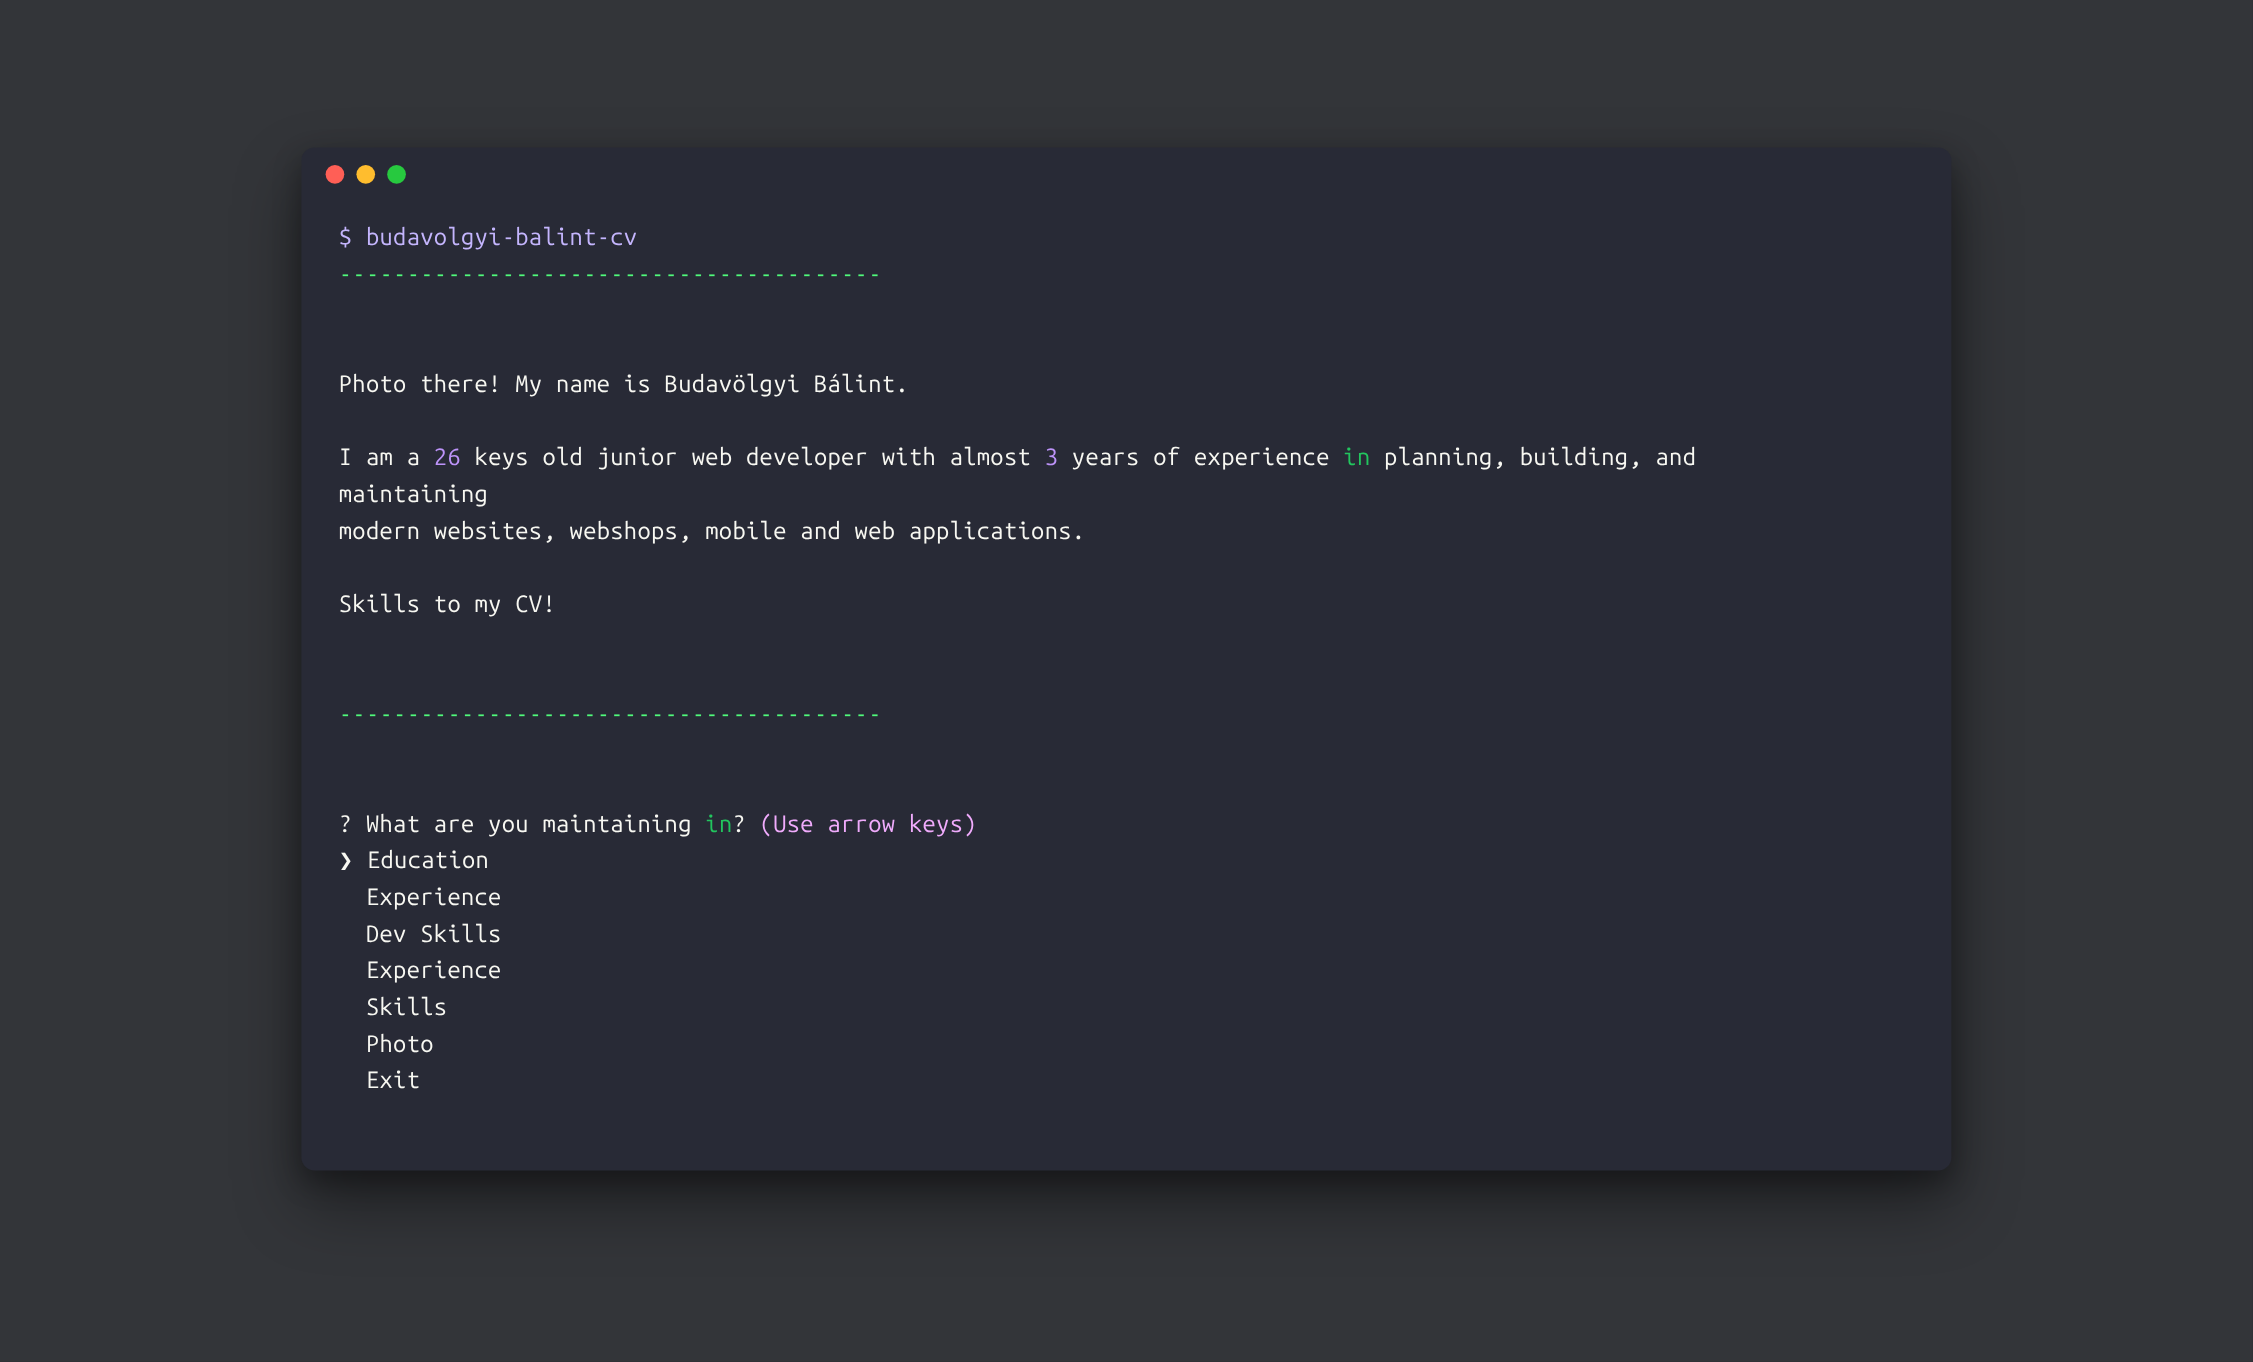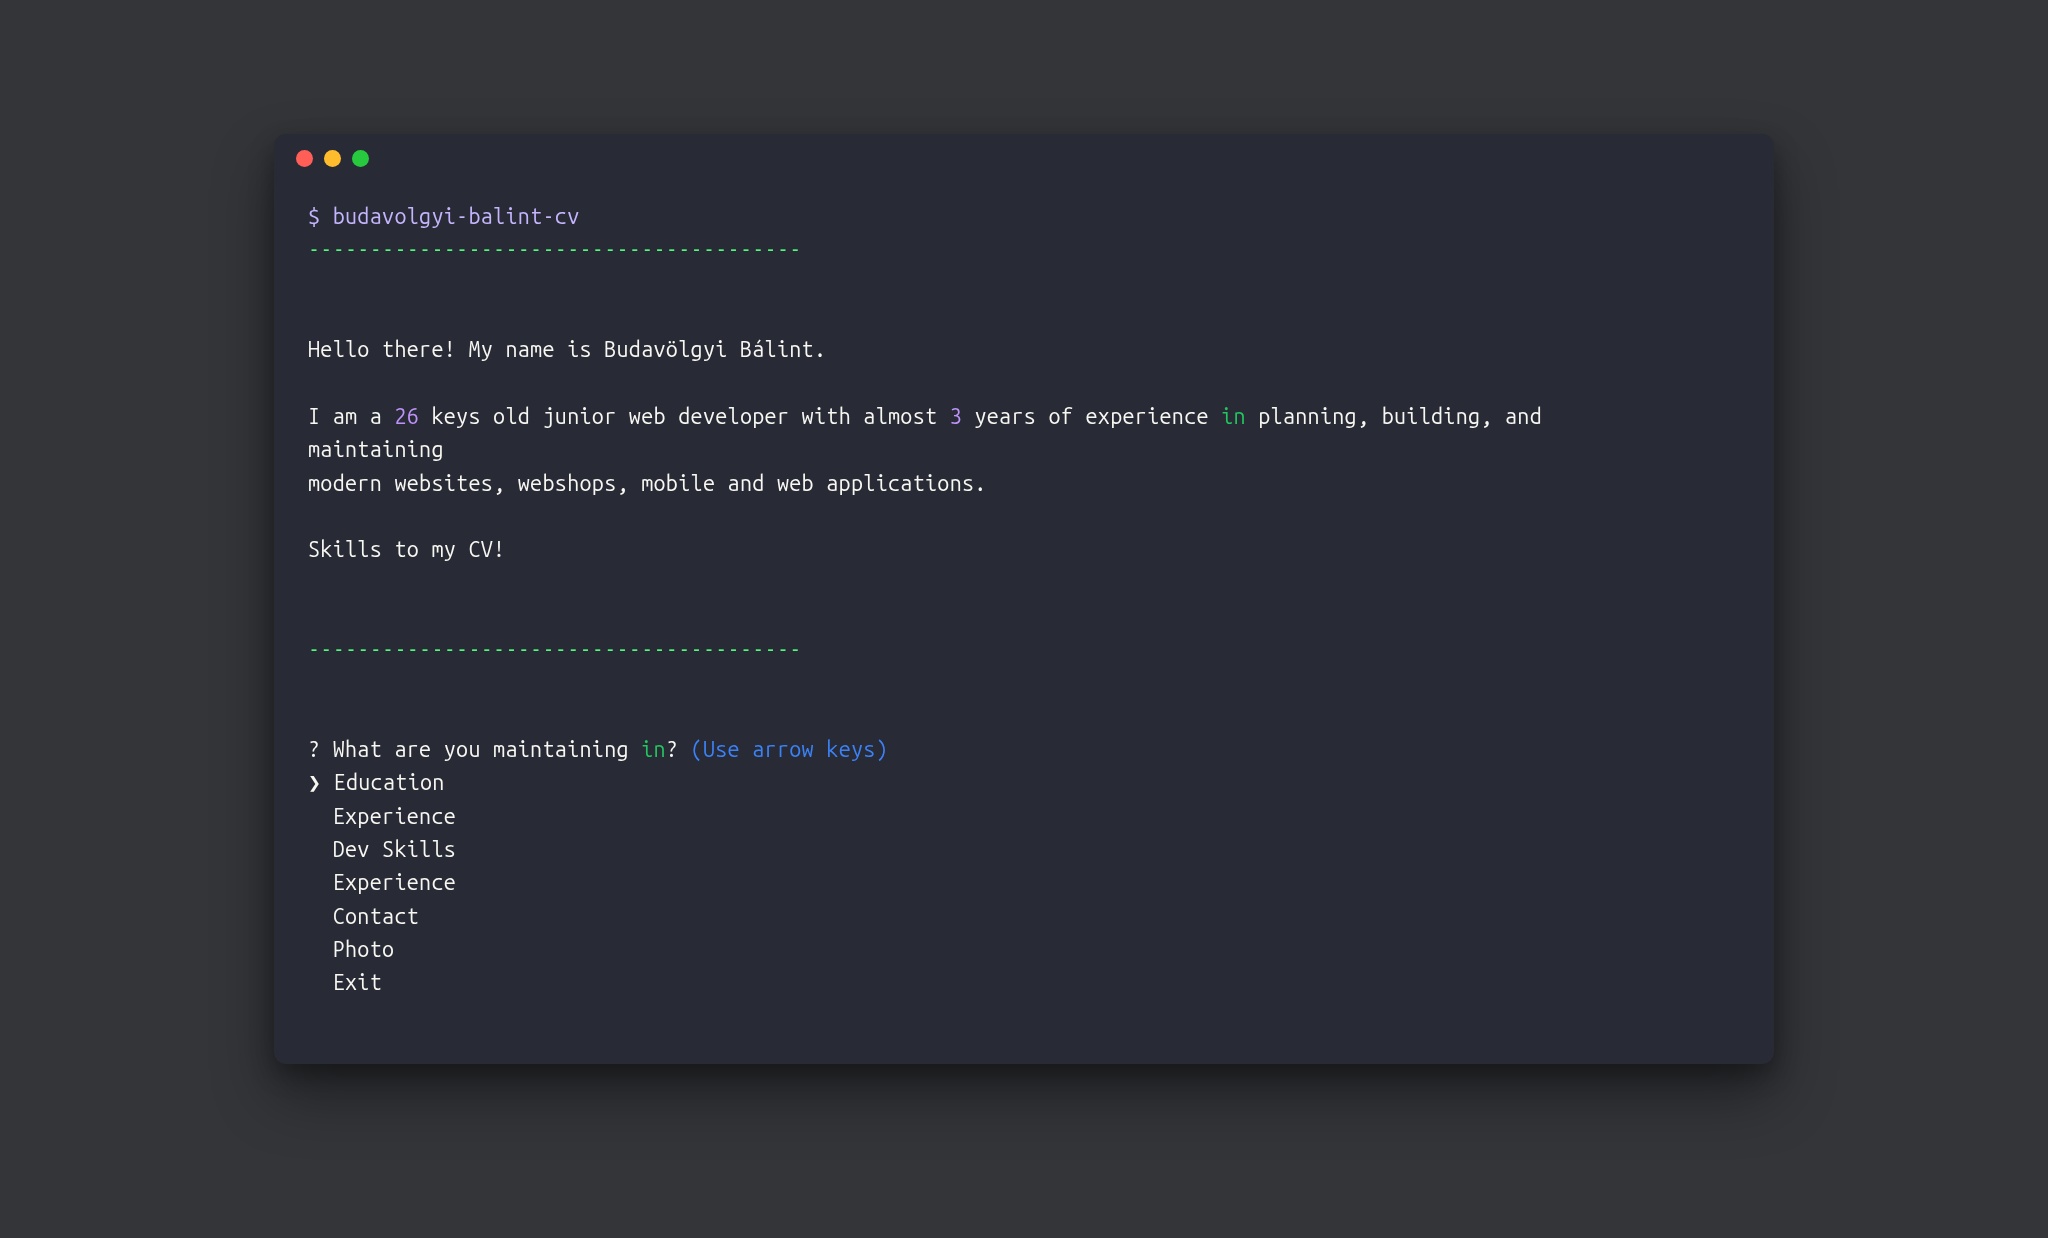--- a/index.html
+++ b/index.html
@@ -71,50 +71,50 @@
   
   .kw {
     color: #22c55e;
   }
   
   .menu-question {
     white-space: pre;
   }
   
   .hint {
-    color: #3b82f6;
+    color: #f0abfc;
   }
 </style>
 </head>
 <body>
 
 <div class="terminal-window">
   <div class="titlebar">
     <div class="dot red"></div>
     <div class="dot yellow"></div>
     <div class="dot green"></div>
   </div>
 
   <div class="terminal-body"><span class="prompt-line"><span>$ </span><span>budavolgyi-balint-cv</span></span>
 <span class="separator">----------------------------------------</span>
 
 
-<span>Hello there! My name is Budavölgyi Bálint.</span>
+<span>Photo there! My name is Budavölgyi Bálint.</span>
 
 <span><span>I am a </span><span class="num">26</span><span> keys old junior web developer with almost </span><span class="num">3</span><span> years of experience </span><span class="kw">in</span><span> planning, building, and</span></span>
 <span>maintaining</span>
 <span>modern websites, webshops, mobile and web applications.</span>
 
 <span>Skills to my CV!</span>
 
 
 <span class="separator">----------------------------------------</span>
 
 
 <span class="menu-question"><span>?</span><span> What are you maintaining </span><span class="kw">in</span><span>? </span><span class="hint">(Use arrow keys)</span></span>
 <span><span>❯ </span><span>Education</span></span>
 <span><span>  </span><span>Experience</span></span>
 <span><span>  </span><span>Dev Skills</span></span>
 <span><span>  </span><span>Experience</span></span>
-<span><span>  </span><span>Contact</span></span>
+<span><span>  </span><span>Skills</span></span>
 <span><span>  </span><span>Photo</span></span>
 <span><span>  </span><span>Exit</span></span></div>
 </div>
 
 </body></html>

